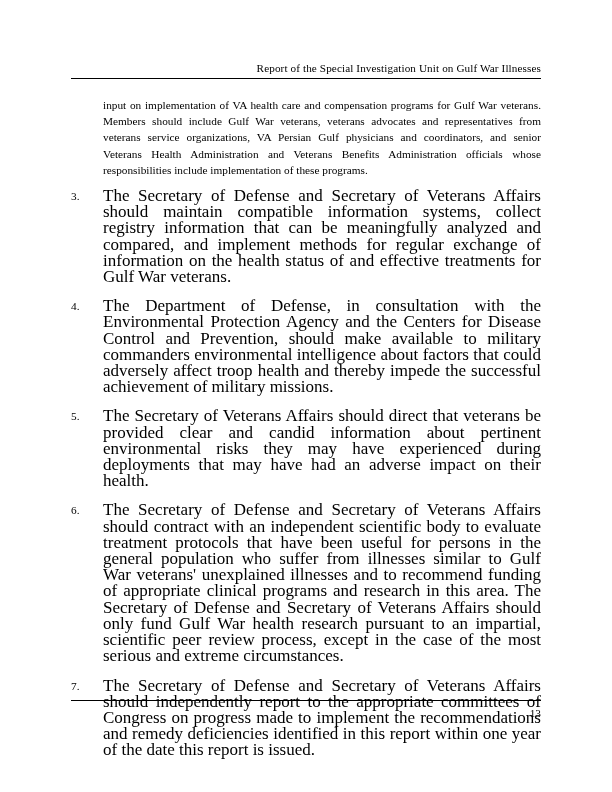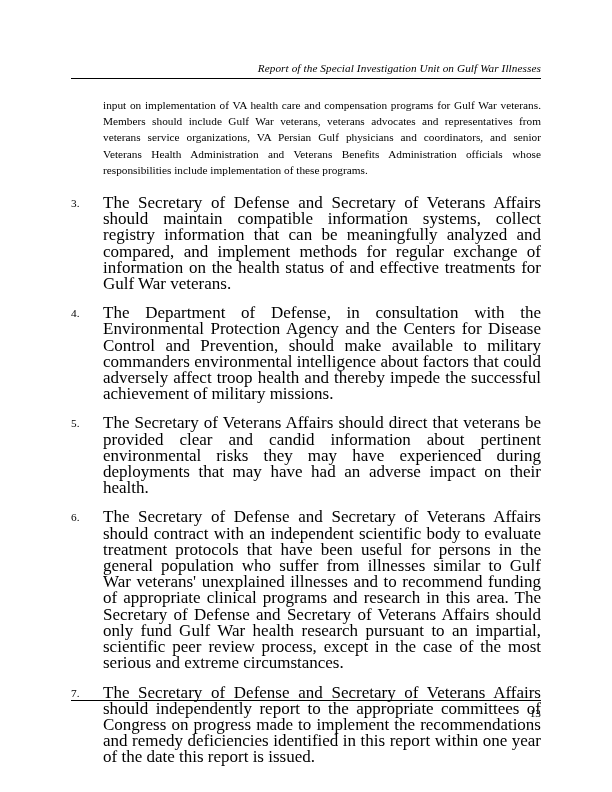--- a/index.html
+++ b/index.html
@@ -24,21 +24,20 @@
   }
   .content {
     position: absolute;
     left: 71px;
     top: 62px;
     width: 470px;
   }
   .running-head {
     text-align: right;
     font-family: "Liberation Serif", serif;
-    font-style: italic;
     font-size: 11.2px;
     letter-spacing: 0.1px;
     color: #000;
     padding-bottom: 4px;
   }
   .rule-top {
     border-bottom: 1.1px solid #000;
     width: 100%;
     margin-bottom: 18px;
   }
@@ -58,21 +57,21 @@
     flex: 1 1 auto;
     font-size: 17px;
     line-height: 16.2px;
     text-align: justify;
     font-family: "Liberation Serif", serif;
   }
   .lead {
     font-size: 11.3px;
     line-height: 16.2px;
     text-align: justify;
-    margin-bottom: 17px;
+    margin-bottom: 10px;
     padding-left: 32px;
   }
   .footer-rule {
     position: absolute;
     left: 71px;
     top: 700px;
     width: 470px;
     border-bottom: 1.1px solid #000;
   }
   .page-number {

